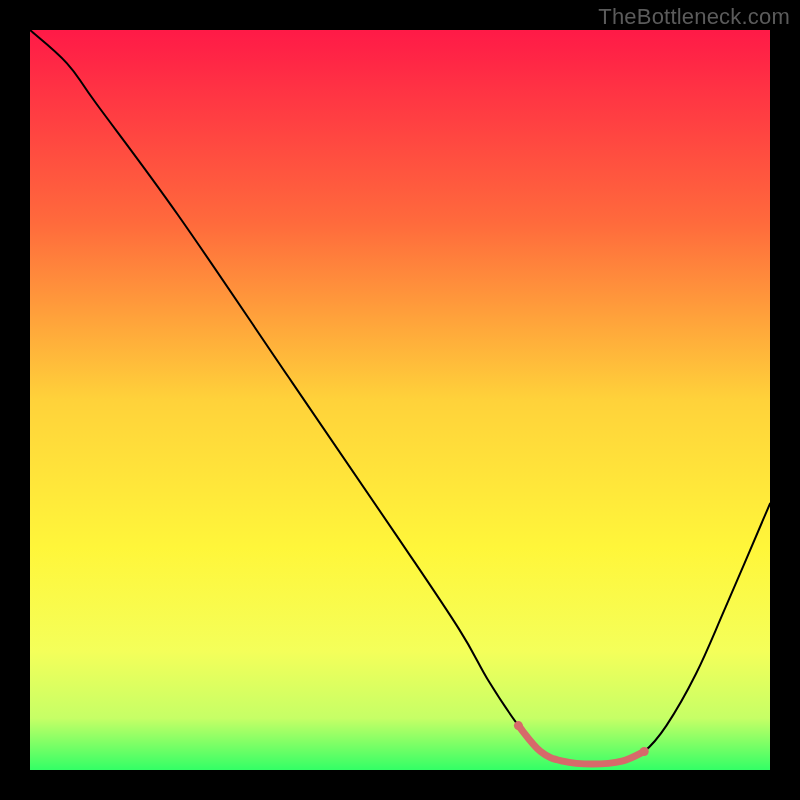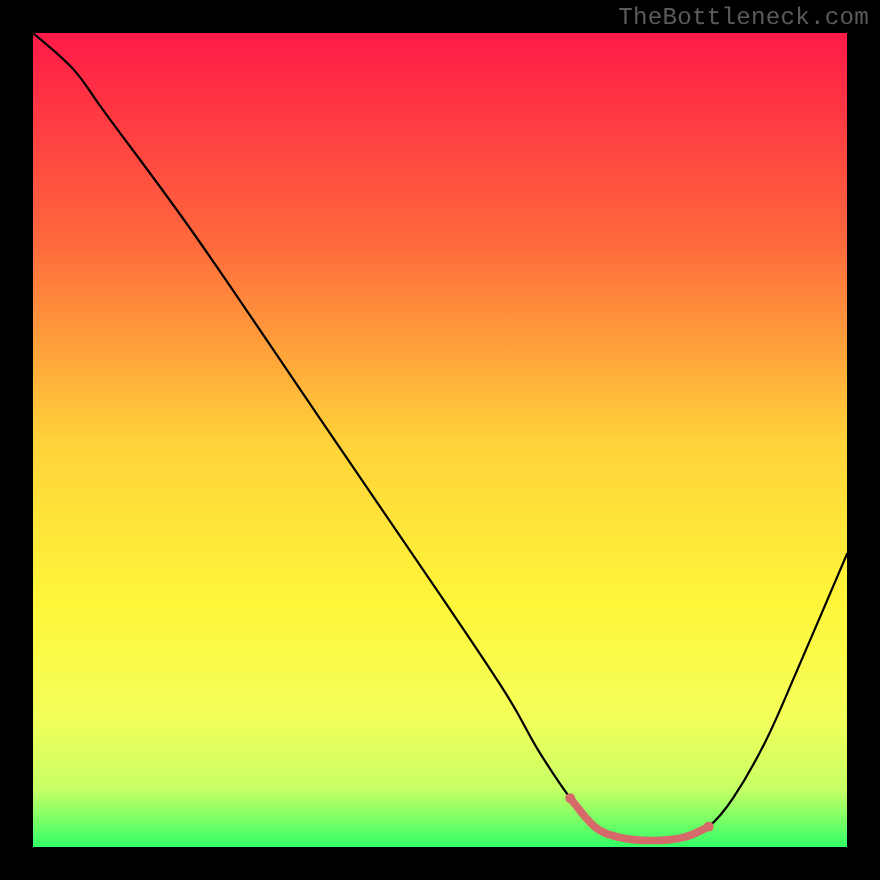--- a/index.html
+++ b/index.html
@@ -9,21 +9,20 @@
     height: 800px;
     background: #000;
     overflow: hidden;
     font-family: Arial, Helvetica, sans-serif;
   }
   .frame {
     position: relative;
     width: 800px;
     height: 800px;
     background: #000;
-    font-family: Liberation Mono, monospace;
   }
   .watermark {
     position: absolute;
     top: 4px;
     right: 10px;
     color: #5b5b5b;
     font-size: 22px;
     font-weight: 400;
     letter-spacing: 0.2px;
     z-index: 10;

